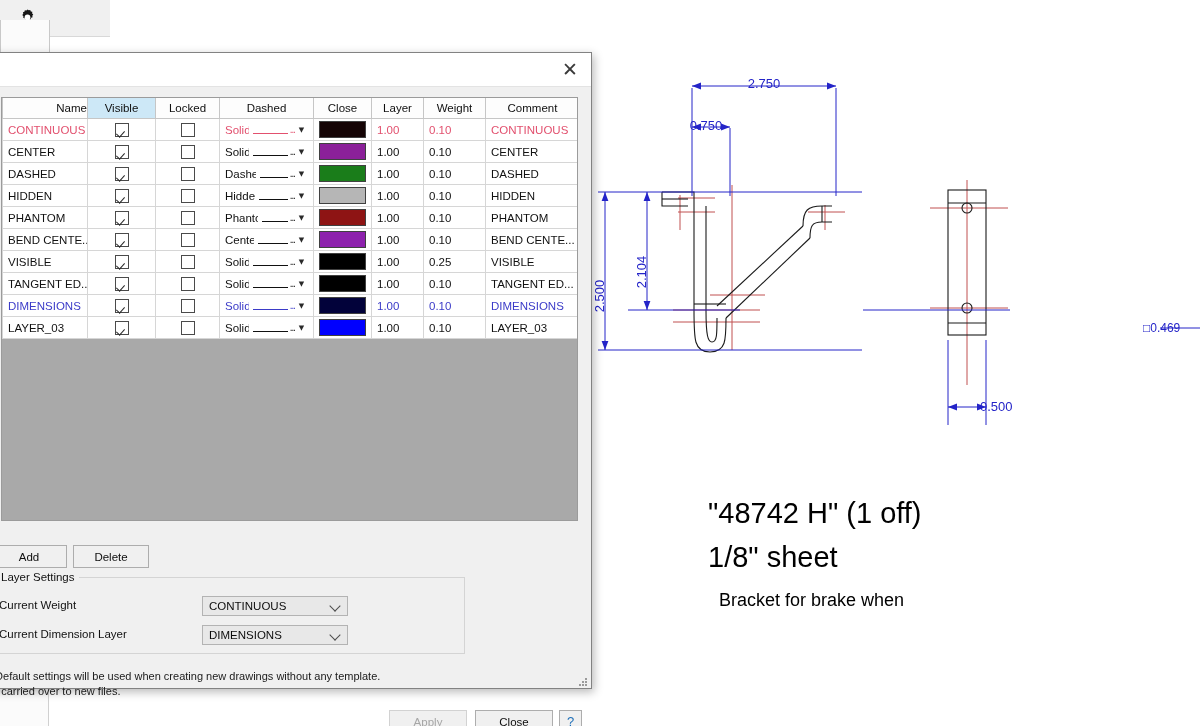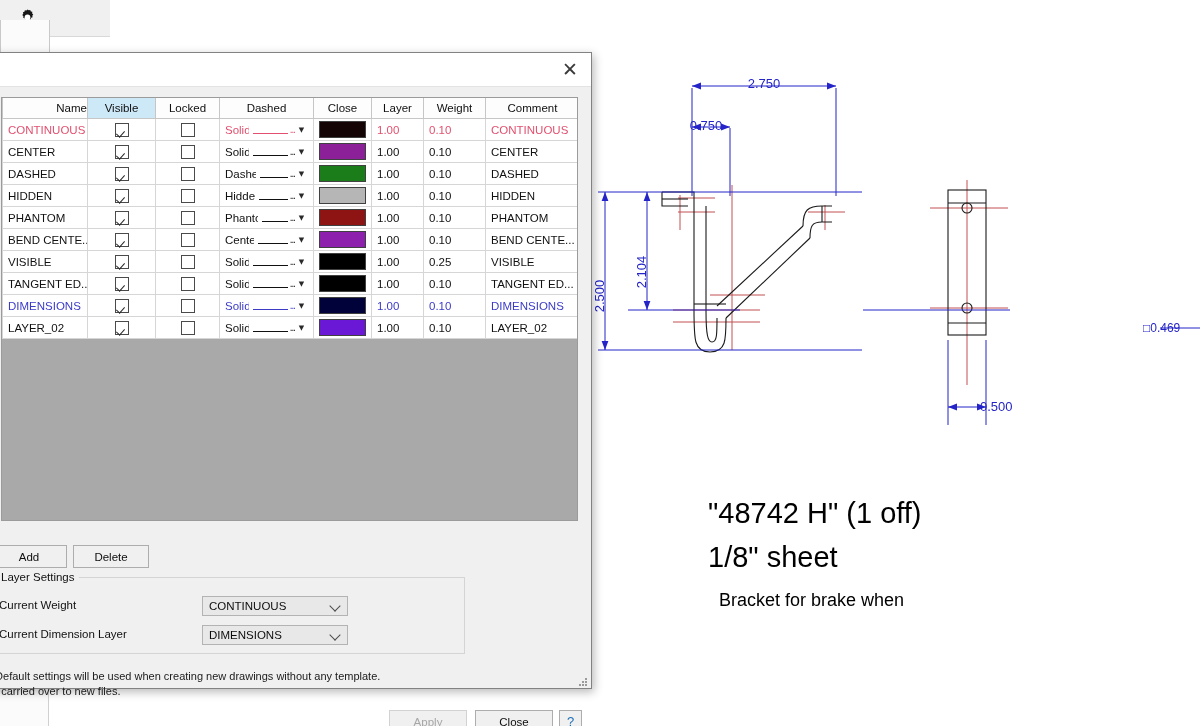--- a/index.html
+++ b/index.html
@@ -526,39 +526,39 @@
               </div>
             </td>
             <td class="c-color">
               <span class="swatch" style="background: rgb(2, 2, 58);"></span>
             </td>
             <td style="color: rgb(59, 59, 200);">1.00</td>
             <td style="color: rgb(59, 59, 200);">0.10</td>
             <td style="color: rgb(59, 59, 200);">DIMENSIONS</td>
           </tr>
           <tr>
-            <td style="color: rgb(17, 17, 17);">LAYER_02</td>
+            <td style="color: rgb(17, 17, 17);">LAYER_03</td>
             <td class="c-center"><span class="cb on"></span></td>
             <td class="c-center"><span class="cb"></span></td>
             <td class="c-pattern">
               <div class="pat-inner">
                 <span style="display: flex; align-items: center; overflow: hidden;">
                   <span class="pat-txt" style="color: rgb(17, 17, 17);">Solid</span>
                   <span class="pat-line" style="color: rgb(17, 17, 17);"></span>
                   <span class="pat-dots" style="color: rgb(17, 17, 17);">...</span>
                 </span>
                 <span class="pat-arrow">▼</span>
               </div>
             </td>
             <td class="c-color">
-              <span class="swatch" style="background: rgb(106, 23, 214);"></span>
+              <span class="swatch" style="background: rgb(0, 0, 255);"></span>
             </td>
             <td style="color: rgb(17, 17, 17);">1.00</td>
             <td style="color: rgb(17, 17, 17);">0.10</td>
-            <td style="color: rgb(17, 17, 17);">LAYER_02</td>
+            <td style="color: rgb(17, 17, 17);">LAYER_03</td>
           </tr>
         </tbody>
     </table>
     <div id="table-grayfill"></div>
   </div>
 
   <div class="btn" id="btn-add">Add</div>
   <div class="btn" id="btn-delete">Delete</div>
 
   <div id="grp-layer-settings"></div>

